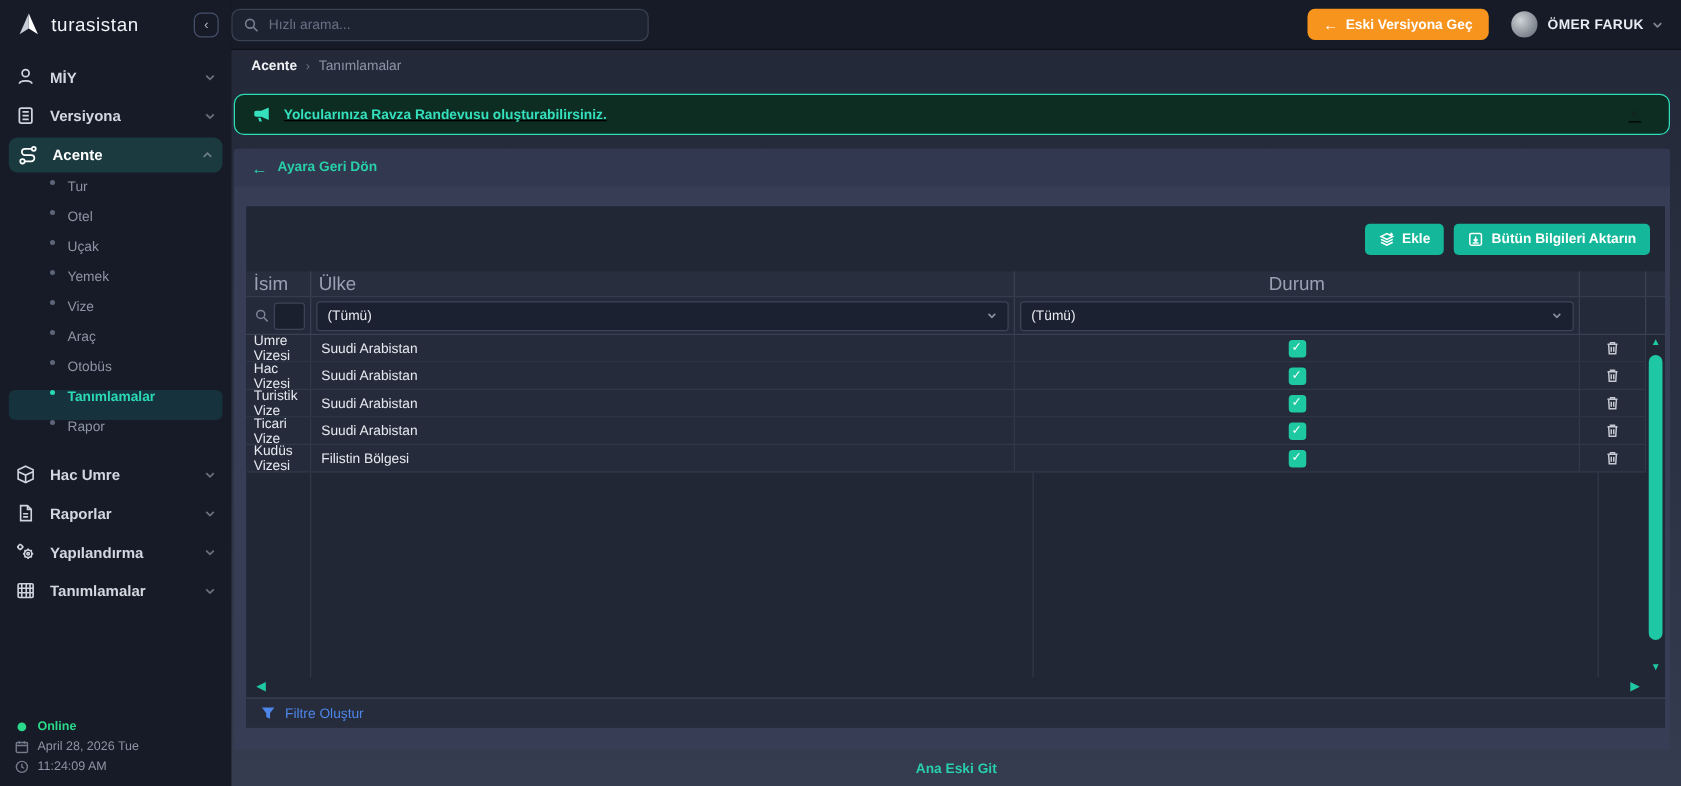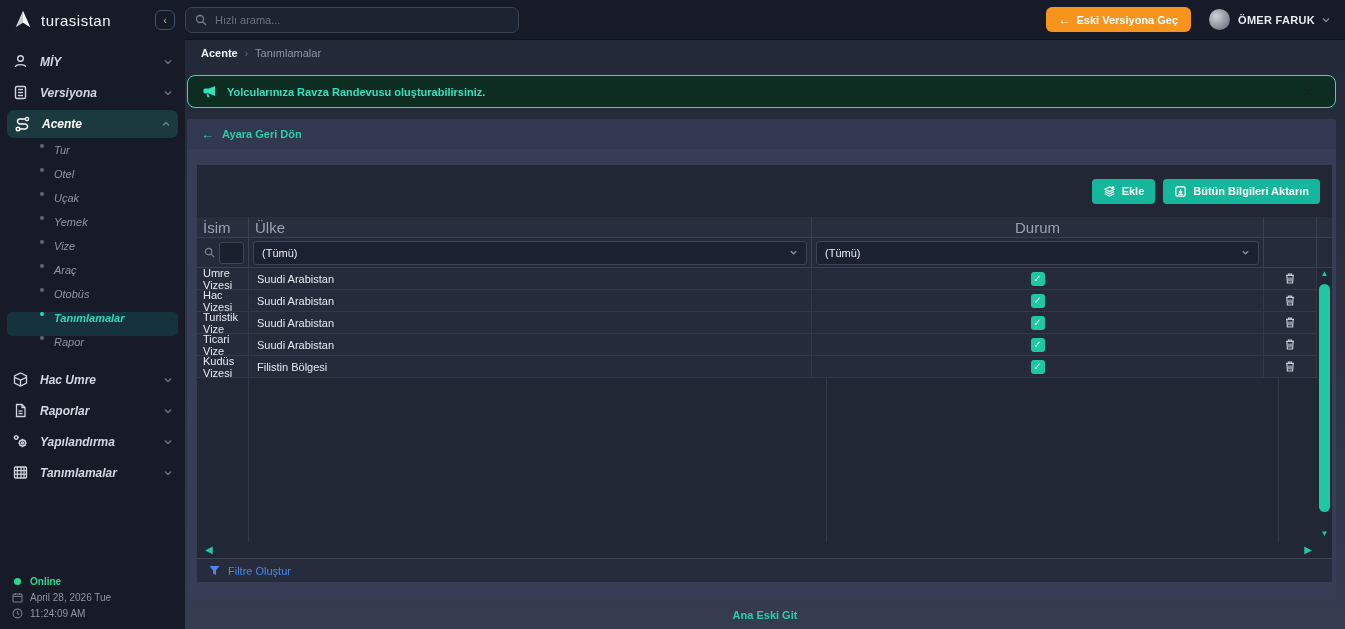--- a/index.html
+++ b/index.html
@@ -6,21 +6,21 @@
   html,body { width:1345px; height:629px; overflow:hidden; }
   body { font-family:"Liberation Sans","DejaVu Sans",sans-serif; background:#161b27; }
   .app { position:relative; width:1345px; height:629px; }
 
   
   .sidebar { position:absolute; left:0; top:0; width:185px; height:629px; background:#161b27; display:flex; flex-direction:column; z-index:3; }
   .logo-row { height:40px; display:flex; align-items:center; padding:0 10px 0 12px; flex:0 0 auto; }
   .logo-mark { width:22px; height:22px; margin-right:7px; flex:0 0 auto; }
   .logo-text { color:#f2f4f8; font-size:15px; letter-spacing:.5px; font-weight:500; flex:1; }
   .collapse-btn { width:20px; height:20px; border:1px solid #45506a; border-radius:6px; color:#aeb6c6; font-size:11px; display:flex; align-items:center; justify-content:center; cursor:pointer; }
-  .nav { flex:1 1 auto; padding-top:6px; overflow:hidden;font-style:italic; }
+  .nav { flex:1 1 auto; padding-top:6px; overflow:hidden; }
   .nav-item { height:31px; display:flex; align-items:center; padding:0 12px; color:#d3d7e0; font-size:12px; font-weight:700; cursor:pointer; }
   .nav-item .nicon { width:17px; height:17px; margin-right:11px; flex:0 0 auto; }
   .nav-item .nlabel { flex:1; }
   .nav-item .chev { width:10px; height:10px; opacity:.55; }
   .nav-item.active { background:#1b3a40; border-radius:7px; margin:2px 7px; height:28px; padding:0 7px; color:#ffffff; }
   .subnav { padding:4px 0 4px 0; }
   .sub-item { height:24px; display:flex; align-items:flex-start; padding-left:40px; font-size:11px; color:#8d94a5; cursor:pointer; }
   .sub-item .dot { width:4px; height:4px; border-radius:50%; background:#5d6579; margin-right:10px; flex:0 0 auto; }
   .sub-item.active { background:#16323c; border-radius:5px; margin:0 7px; padding-left:33px; color:#2bd9b5; font-weight:700; }
   .sub-item.active .dot { background:#2bd9b5; }
@@ -42,21 +42,21 @@
   .avatar { width:21px; height:21px; border-radius:50%; margin-left:18px; margin-right:8px; background:radial-gradient(circle at 35% 35%, #cfd2d6 0%, #9aa0a8 45%, #5d646e 100%); cursor:pointer; }
   .user-name { color:#e8ebf2; font-size:11px; font-weight:700; letter-spacing:.3px; margin-right:6px; cursor:pointer; }
   .user-chev { width:10px; height:10px; opacity:.7; }
 
   
   .main { position:absolute; left:185px; top:40px; width:1160px; height:589px; background:linear-gradient(180deg,#232938 0%,#2b3243 55%,#353c50 100%); overflow:hidden; }
   .breadcrumb { height:26px; display:flex; align-items:center; padding-left:16px; font-size:11px; }
   .crumb-a { color:#f0f2f6; font-weight:700; }
   .crumb-sep { color:#6b7386; margin:0 7px; font-size:10px; }
   .crumb-b { color:#8d94a5; }
-  .banner { margin:9px 9px 0 2px; height:33px; background:#0d2d23; border:1px solid #2edcb8; border-radius:8px; display:flex; align-items:center; padding:0 14px; }
+  .banner { margin:9px 9px 0 2px; height:33px; background:#0d2d23; border:1px solid #2edcb8; border-radius:8px; display:flex; align-items:center; padding:0 14px;text-decoration:underline; }
   .banner .bicon { width:15px; height:15px; margin-right:10px; }
   .banner-text { color:#35e0bd; font-size:11px; font-weight:700; flex:1; }
   .banner-close { color:#13251f; font-size:12px; font-weight:700; cursor:pointer; padding:0 8px; }
 
   .card { margin:11px 9px 0 2px; height:481px; background:#363d54; border-radius:3px; overflow:hidden; display:flex; flex-direction:column; }
   .card-header { height:30px; background:#313850; display:flex; align-items:center; padding-left:14px; flex:0 0 auto; }
   .back-link { color:#28cfa9; font-size:11px; font-weight:600; display:flex; align-items:center; cursor:pointer; }
   .back-link .arr { margin-right:8px; font-size:13px; }
   .card-body { flex:1; padding:16px 4px 16px 10px; }
   .grid-shell { height:417px; background:#212734; display:flex; flex-direction:column; }

